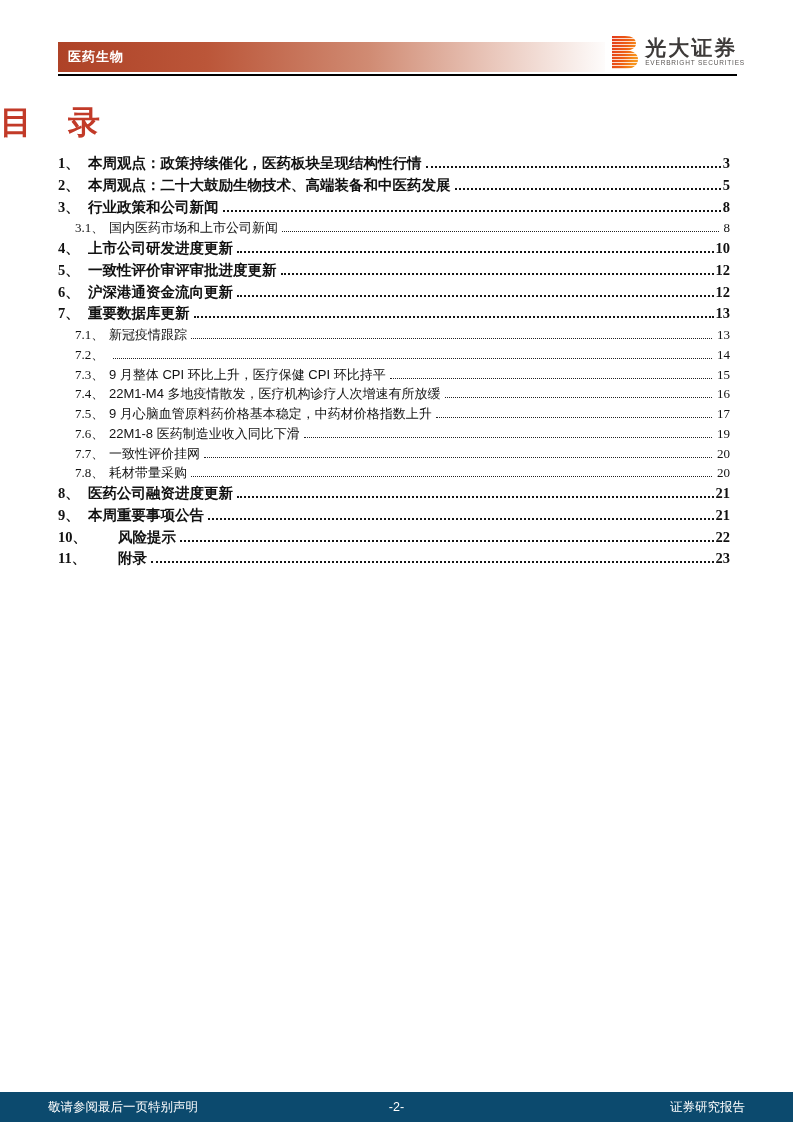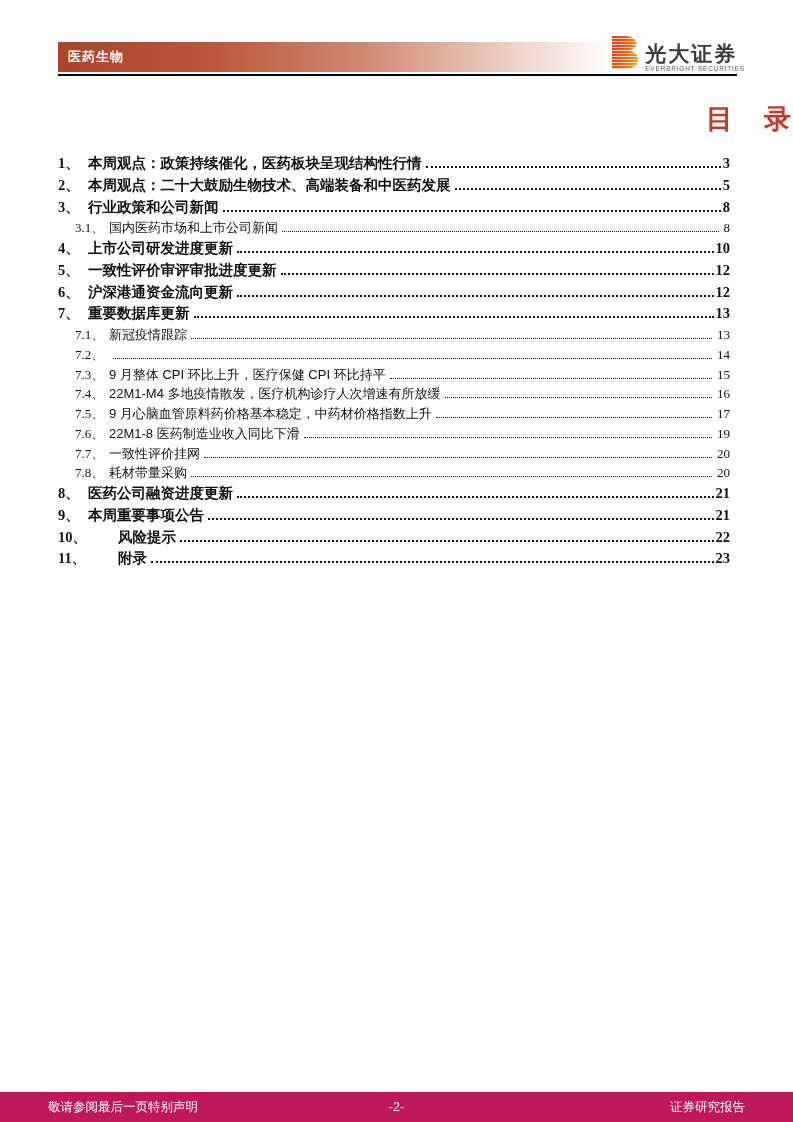--- a/index.html
+++ b/index.html
@@ -19,41 +19,41 @@
     width:676px; height:30px;
     background:linear-gradient(to right,#ae4227 0%,#bb5639 22%,#d08b73 46%,#e9c6ba 64%,#ffffff 82%);
     display:flex; align-items:center;
   }
   .header-bar .cat {
     color:#ffffff; font-weight:bold; font-size:13px;
     padding-left:10px; letter-spacing:1px;
   }
   .brand {
     position:absolute; top:36px; right:48px;
-    display:flex; align-items:flex-end; gap:7px;
+    display:flex; align-items:flex-start; gap:7px;
     background:#fff;
     padding-left:6px;
   }
   .brand-text .cn {
     font-size:21px; font-weight:bold; color:#3d3a39; letter-spacing:2px;
     line-height:23px;
   }
   .brand-text .en {
     font-size:6.5px; color:#5a5654; letter-spacing:0.8px;
     line-height:8px;
   }
   .header-rule {
     position:absolute; left:58px; top:74px;
     width:679px; height:2px; background:#000;
   }
   
   .toc-title {
     position:absolute; top:101px; left:0; width:100%;
-    text-align:right;
-    font-size:27px; font-weight:bold; color:#c23a28;
+    text-align:left;
+    font-size:32px; font-weight:bold; color:#c23a28;
     letter-spacing:2px;
   }
   
   .toc { position:absolute; left:58px; top:153px; width:672px; }
   .row { display:flex; align-items:baseline; }
   .row.l1 { font-weight:bold; font-size:14.5px; line-height:21.8px; }
   .row.l2 { font-weight:normal; font-size:13px; line-height:19.7px; padding-left:17px; }
   .row .num { font-family:"Liberation Serif", serif; flex:0 0 auto; }
   .row.l1 .num { width:30px; }
   .row.l2 .num { width:34px; }
@@ -64,21 +64,21 @@
     border-bottom:2.2px dotted #141414;
     margin:0 2px 4px 4px;
   }
   .row.l2 .dots { border-bottom:1.6px dotted #222; margin-bottom:3px; }
   .row .pg { font-family:"Liberation Serif", serif; flex:0 0 auto; }
   .row.l2 .pg { padding-left:3px; }
   
   .footer-bar {
     position:absolute; left:0; bottom:0;
     width:100%; height:30px;
-    background:#be185d;
+    background:#0c4a6e;
     color:#ffffff; font-size:12.5px;
     display:flex; align-items:center;
   }
   .footer-bar .fl { position:absolute; left:48px; }
   .footer-bar .fc { position:absolute; left:0; width:100%; text-align:center; }
   .footer-bar .fr { position:absolute; right:48px; }
   .fc span, .fl, .fr { position:relative; }
   .footer-bar .fc { pointer-events:none; }
 </style>
 </head>

